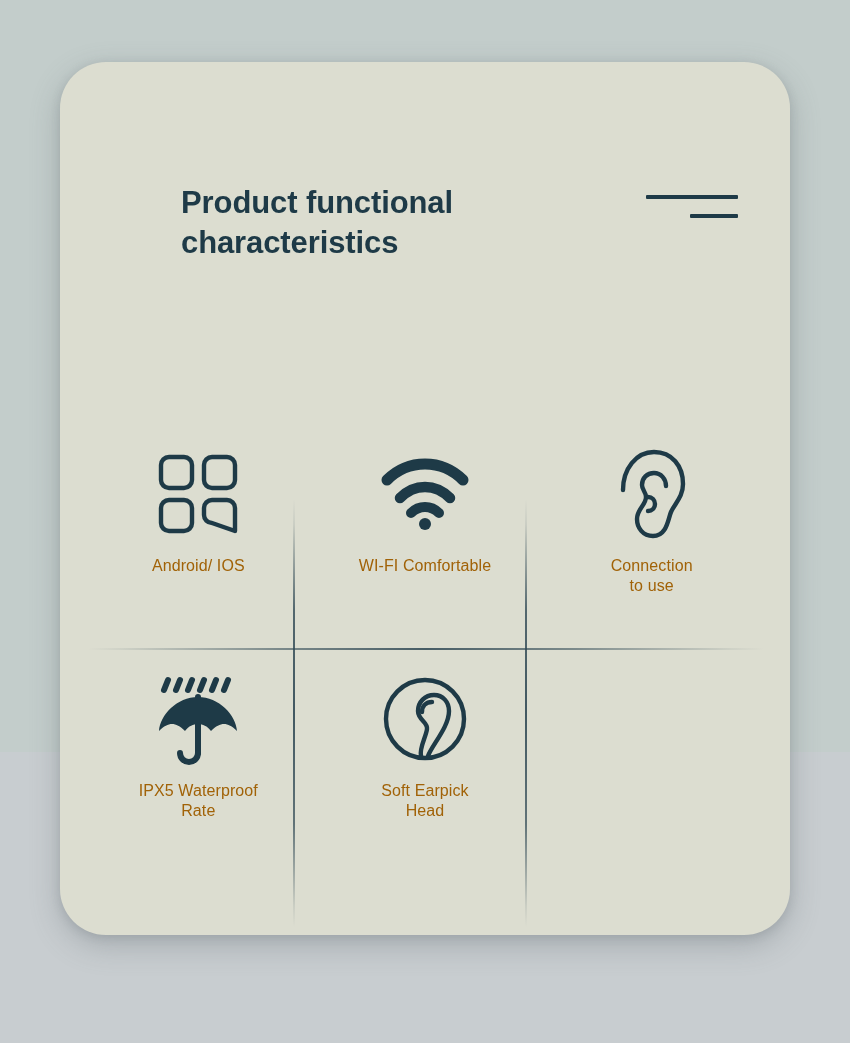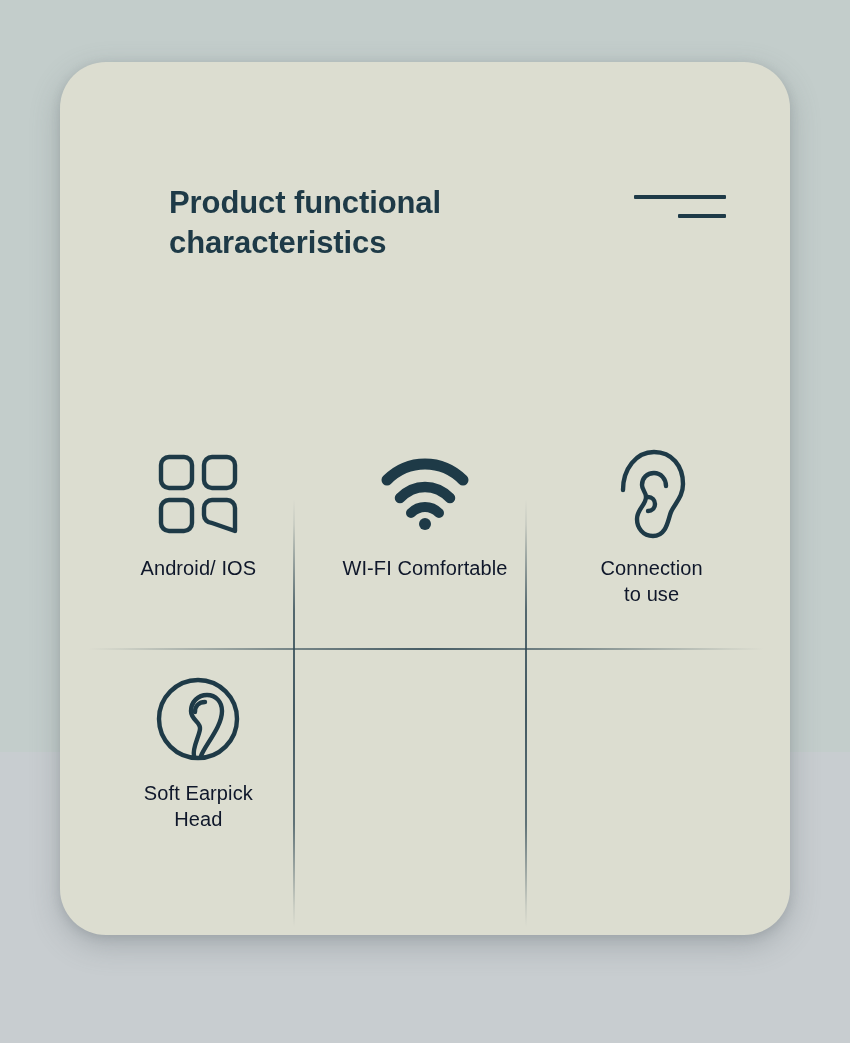--- a/index.html
+++ b/index.html
@@ -44,21 +44,21 @@
     border-radius: 46px;
     box-shadow: 0 10px 30px rgba(90, 100, 105, .32),
                 0 2px 10px rgba(90, 100, 105, .18);
     z-index: 1;
     overflow: hidden;
   }
 
   
   .card-header {
     position: absolute;
-    left: 4px; top: 0;
+    left: 16px; top: 0;
     width: 100%;
     height: 230px;
   }
   .title {
     position: absolute;
     left: 105px;
     top: 121px;
     width: 400px;
     margin: 0;
     font-size: 31px;
@@ -106,23 +106,23 @@
   }
   .feature-cell .icon-wrap {
     height: 96px;
     display: flex;
     align-items: center;
     justify-content: center;
   }
   .feature-cell .feature-label {
     margin-top: 14px;
     text-align: center;
-    font-size: 20px;
+    font-size: 16px;
     line-height: 1.28;
-    color: #0f172a;
+    color: #a16207;
     white-space: pre-line;
     letter-spacing: 0.1px;
   }
 
   
   .div-v {
     position: absolute;
     width: 2px;
     top: 437px;
     height: 428px;
@@ -212,20 +212,39 @@
       <div class="icon-wrap">
         <svg width="70" height="92" viewBox="0 0 70 92" fill="none" stroke="#1e3a47" stroke-width="4.4" stroke-linecap="round" stroke-linejoin="round">
           <path d="M6 42C6 21 19 4 37 4s29 14 29 32c0 13-8 19-12 28-3 7-4 24-18 24-10 0-16-8-16-17 0-10 9-14 9-22 0-5-4-7-4-12 0-7 5-12 12-12s12 6 12 13"></path>
           <path d="M31 49c4 0 7 3 7 7s-3 7-7 7"></path>
         </svg>
       </div>
       <div class="feature-label">Connection
 to use</div>
     </div>
 
+    <div class="feature-cell">
+      <div class="icon-wrap">
+        <svg width="92" height="92" viewBox="0 0 92 92" fill="none">
+          <g stroke="#1e3a47" stroke-width="6" stroke-linecap="round">
+            <path d="M16 7l-4 10"></path>
+            <path d="M28 7l-4 10"></path>
+            <path d="M40 7l-4 10"></path>
+            <path d="M52 7l-4 10"></path>
+            <path d="M64 7l-4 10"></path>
+            <path d="M76 7l-4 10"></path>
+          </g>
+          <path d="M46 24C25 24 8 42 7 58c5-5 9-7 13-7s8 2 13 7c4-5 8-7 13-7s9 2 13 7c5-5 9-7 13-7s8 2 13 7C84 42 67 24 46 24z" fill="#1e3a47"></path>
+          <path d="M46 24v56" stroke="#1e3a47" stroke-width="6" stroke-linecap="round"></path>
+          <path d="M46 80a9 9 0 0 1-18 0" stroke="#1e3a47" stroke-width="6" stroke-linecap="round" fill="none"></path>
+        </svg>
+      </div>
+      <div class="feature-label">IPX5 Waterproof
+Rate</div>
+    </div>
 
     <div class="feature-cell">
       <div class="icon-wrap">
         <svg width="86" height="86" viewBox="0 0 86 86" fill="none" stroke="#1e3a47" stroke-width="4.4" stroke-linecap="round" stroke-linejoin="round">
           <circle cx="43" cy="43" r="39"></circle>
           <path d="M39 80c-2-8 5-19 6-27 1-7-9-9-9-18 0-9 7-16 16-16s15 7 15 16c0 16-17 34-21 45"></path>
           <path d="M40 36c0-6 4-10 10-10"></path>
         </svg>
       </div>
       <div class="feature-label">Soft Earpick

